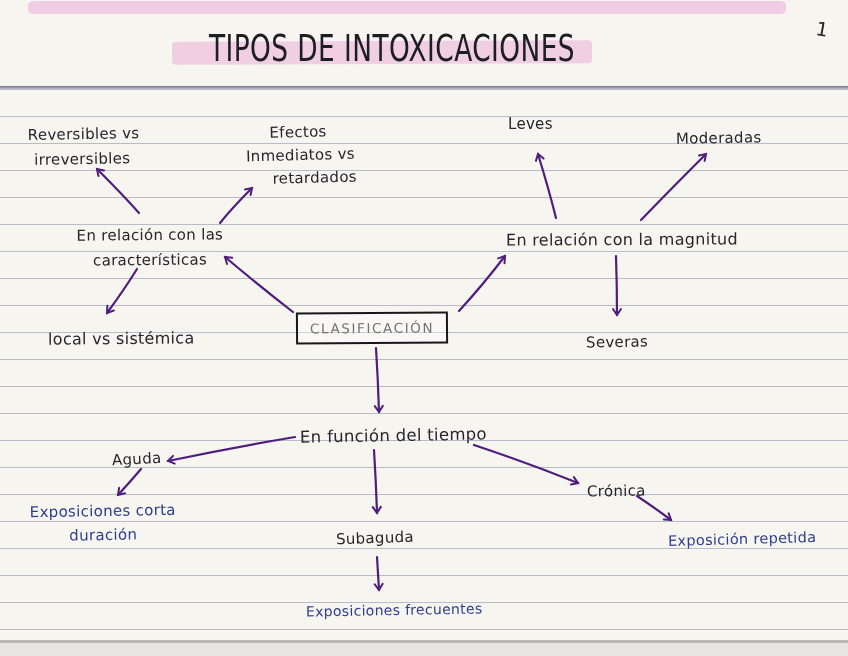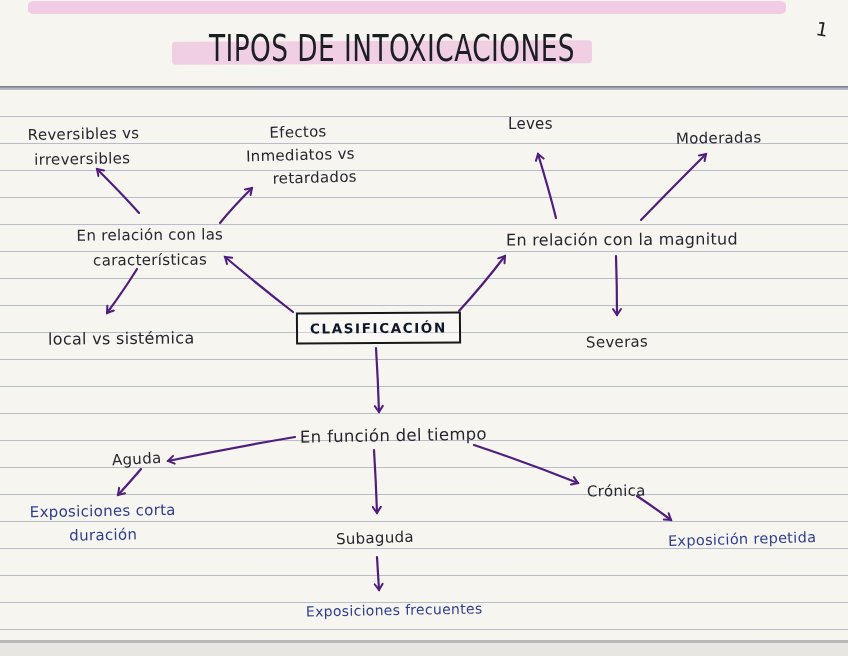--- a/index.html
+++ b/index.html
@@ -47,21 +47,21 @@
   }
   .node .l { display:block; }
   .node.blue { color:#2c3e8e; }
   .center { text-align:center; }
   .clasif-box {
     position:absolute; left:296px; top:312px;
     border:2.5px solid #17171c; padding:4px 12px 5px;
     background:rgba(255,255,255,0.30); transform:rotate(-0.4deg);
   }
   .clasif-box .clasif-text {
-    color:#0f172a; font-size:13.5px; font-weight:bold; letter-spacing:1.6px;
+    color:#737373; font-size:13.5px; font-weight:normal; letter-spacing:1.6px;
     white-space:nowrap;
   }
   .connectors { position:absolute; left:0; top:0; }
 </style>
 </head>
 <body>
 
 <div class="page">
 
   <div class="top-highlight"></div>

